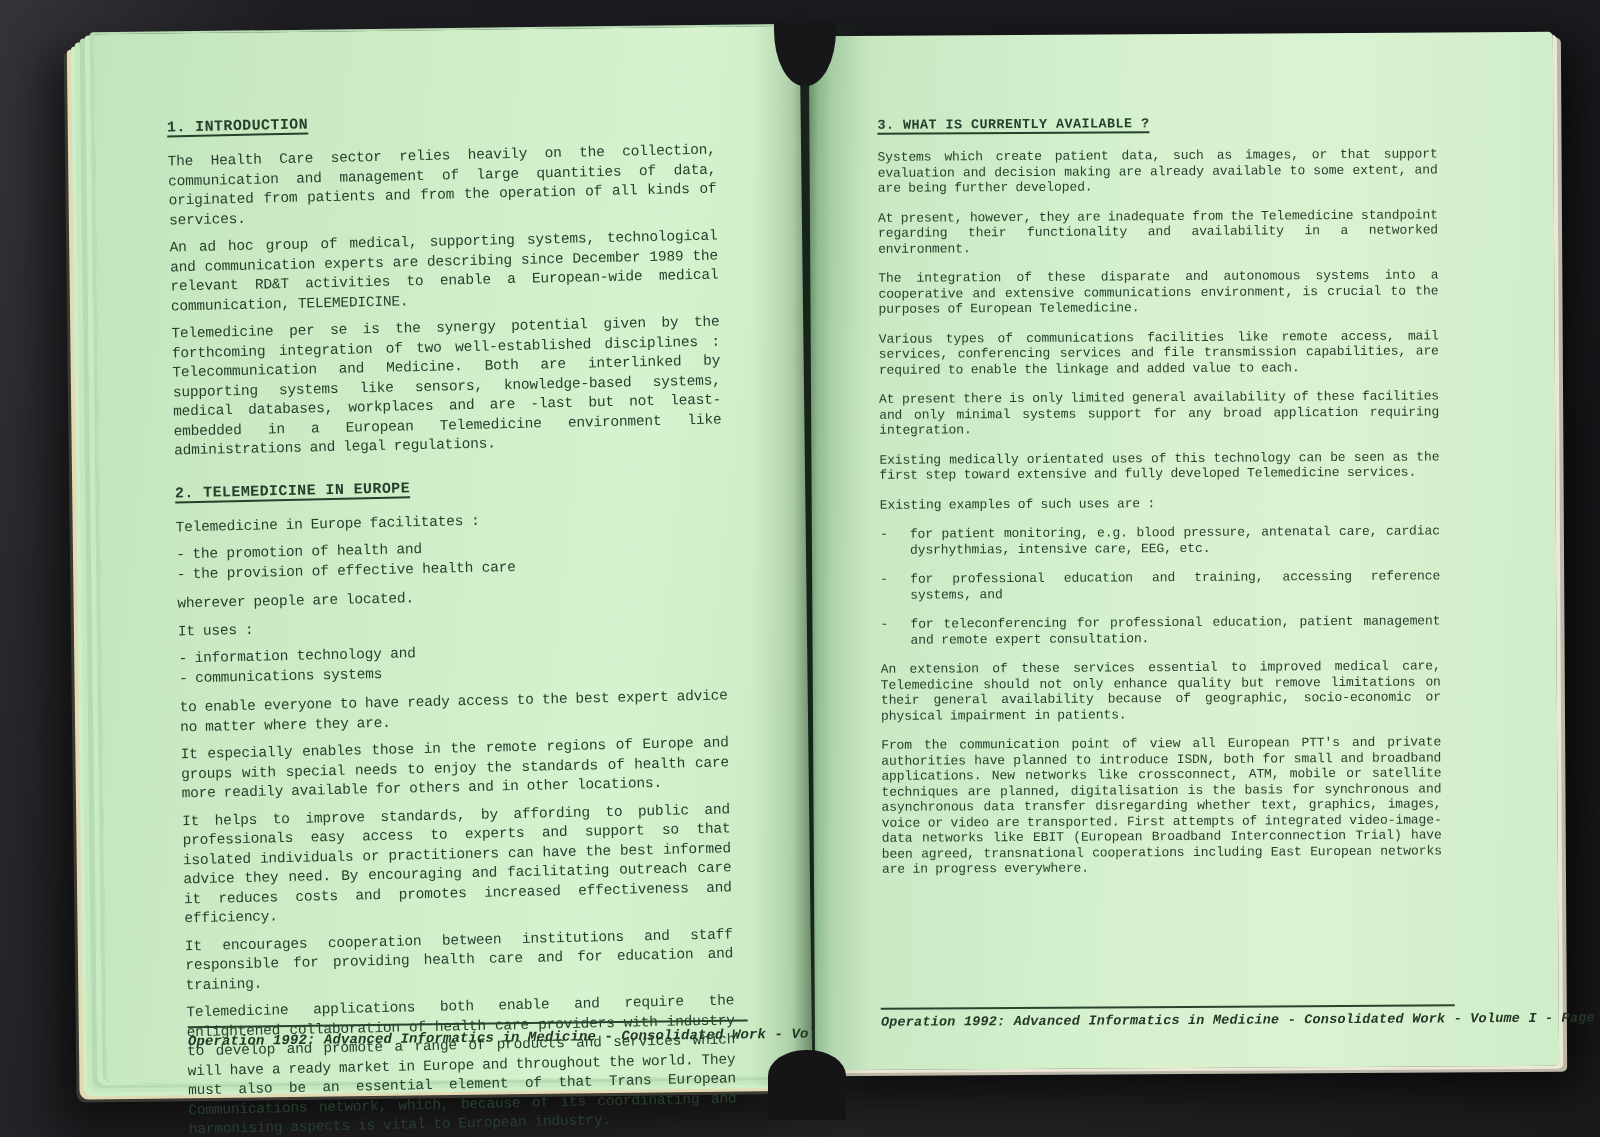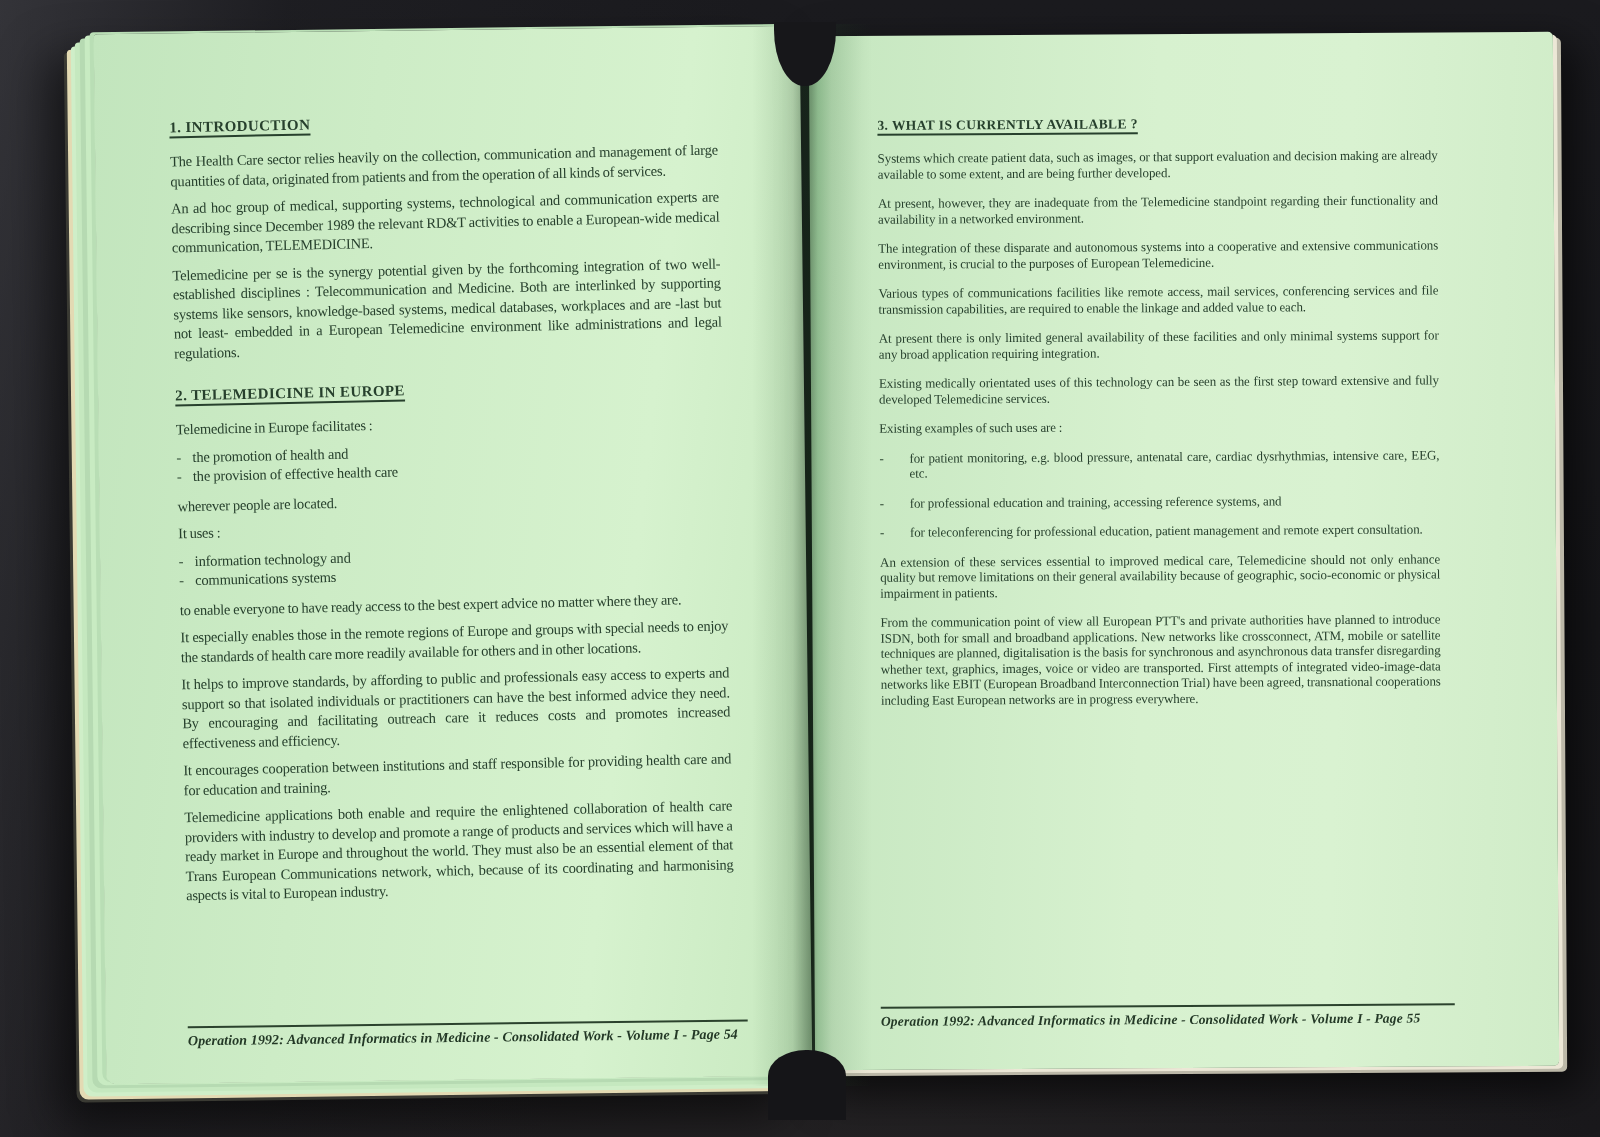--- a/index.html
+++ b/index.html
@@ -6,21 +6,21 @@
   html, body { background: #101013; }
   .scene {
     position: relative;
     width: 1600px;
     height: 1137px;
     overflow: hidden;
     background:
       linear-gradient(100deg, rgba(72,72,78,0.55) 0%, rgba(40,40,45,0.25) 16%, rgba(0,0,0,0) 42%),
       radial-gradient(ellipse 1400px 500px at 50% 108%, rgba(62,58,56,0.35) 0%, rgba(0,0,0,0) 60%),
       linear-gradient(180deg, #1b1b1f 0%, #17171a 55%, #1a191c 100%);
-    font-family: Liberation Serif, serif;
+    font-family: Liberation Mono, monospace;
   }
 
   .page { position: absolute; color: #27402d; z-index: 2; }
 
   .page-left {
     left: 100px; top: 30px; width: 706px; height: 1050px;
     transform: rotate(-0.7deg);
     background: linear-gradient(97deg, #c2e5bd 0%, #cdecc6 35%, #d6f2ce 72%, #c8e9c0 100%);
     border-radius: 4px 6px 3px 9px;
     box-shadow:

